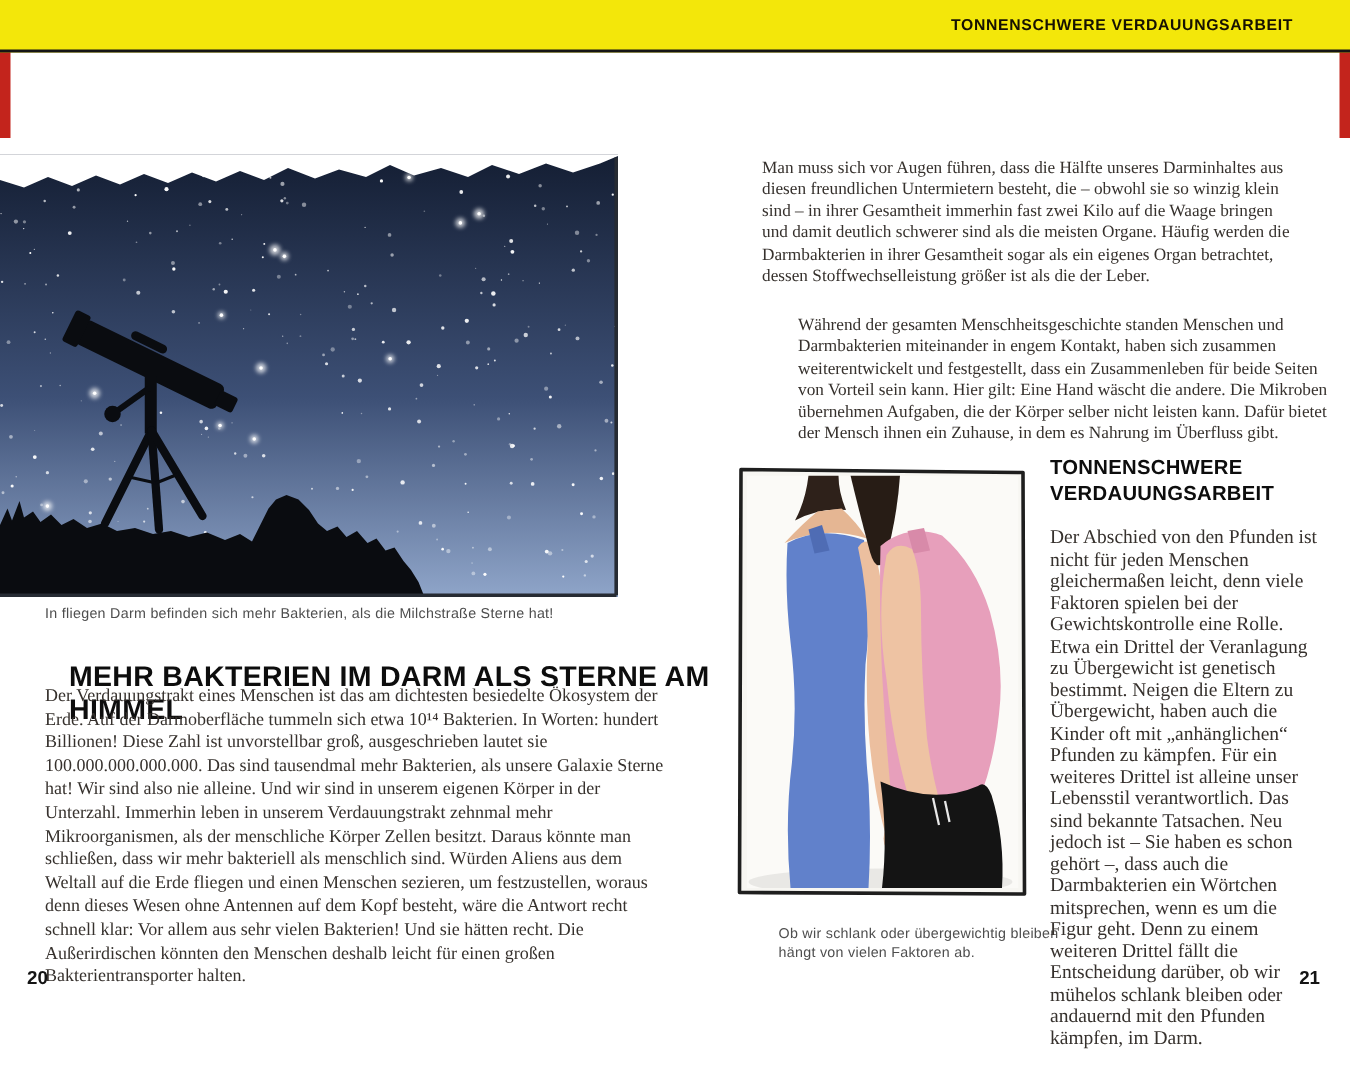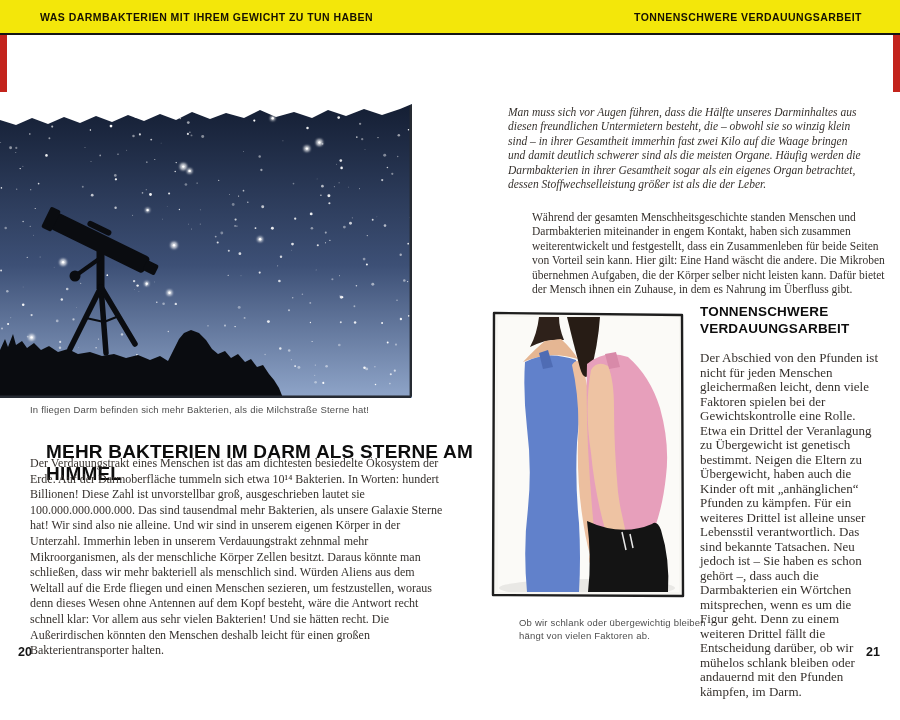--- a/index.html
+++ b/index.html
@@ -37,41 +37,40 @@
   .left-body{
     position:absolute;left:30px;top:456px;width:418px;
     font-size:12px;line-height:15.6px;
   }
   .pagenum{
     position:absolute;font-size:12.5px;font-weight:bold;color:#141414;text-align:right;
   }
   .pagenum.left{left:18px;top:645px;}
   .pagenum.right{right:20px;top:645px;}
   
-  .right-para1{position:absolute;left:508px;top:105px;width:354px;font-size:11.5px;line-height:14.4px;font-style:italic;}
+  .right-para1{position:absolute;left:508px;top:105px;width:354px;font-size:11.5px;line-height:14.4px;}
   .right-para2{position:absolute;left:532px;top:210px;width:354px;font-size:11.5px;line-height:14.4px;}
   .photo{position:absolute;left:487px;top:308px;width:202px;height:294px;}
   .caption.photo-cap{left:489px;top:616px;width:210px;margin-left:30px;}
   .sidebar{position:absolute;left:700px;top:304px;width:182px;}
   .sidebar h3{
     margin:0 0 14px 0;font-size:13.5px;line-height:16.5px;
     font-weight:bold;color:#0d0d0d;letter-spacing:.2px;
   }
   .sidebar .sidebar-body{font-size:13px;line-height:14.5px;}
 </style>
 </head>
 <body>
 
 <div>
 
   <div class="edge-stripe left"></div>
   <div class="edge-stripe right"></div>
 
   <header class="band">
-    <span class="band-title left">WAS DARMBAKTERIEN MIT IHREM GEWICHT ZU TUN HABEN</span>
     <span class="band-title right">TONNENSCHWERE VERDAUUNGSARBEIT</span>
   </header>
 
   <section>
 
     <div class="sky-illustration">
       <svg width="412" height="295" viewBox="0 0 412 295" xmlns="http://www.w3.org/2000/svg">
         <defs>
           <linearGradient id="skyGrad" x1="0" y1="0" x2="0" y2="1">
             <stop offset="0" stop-color="#141e33"></stop>

